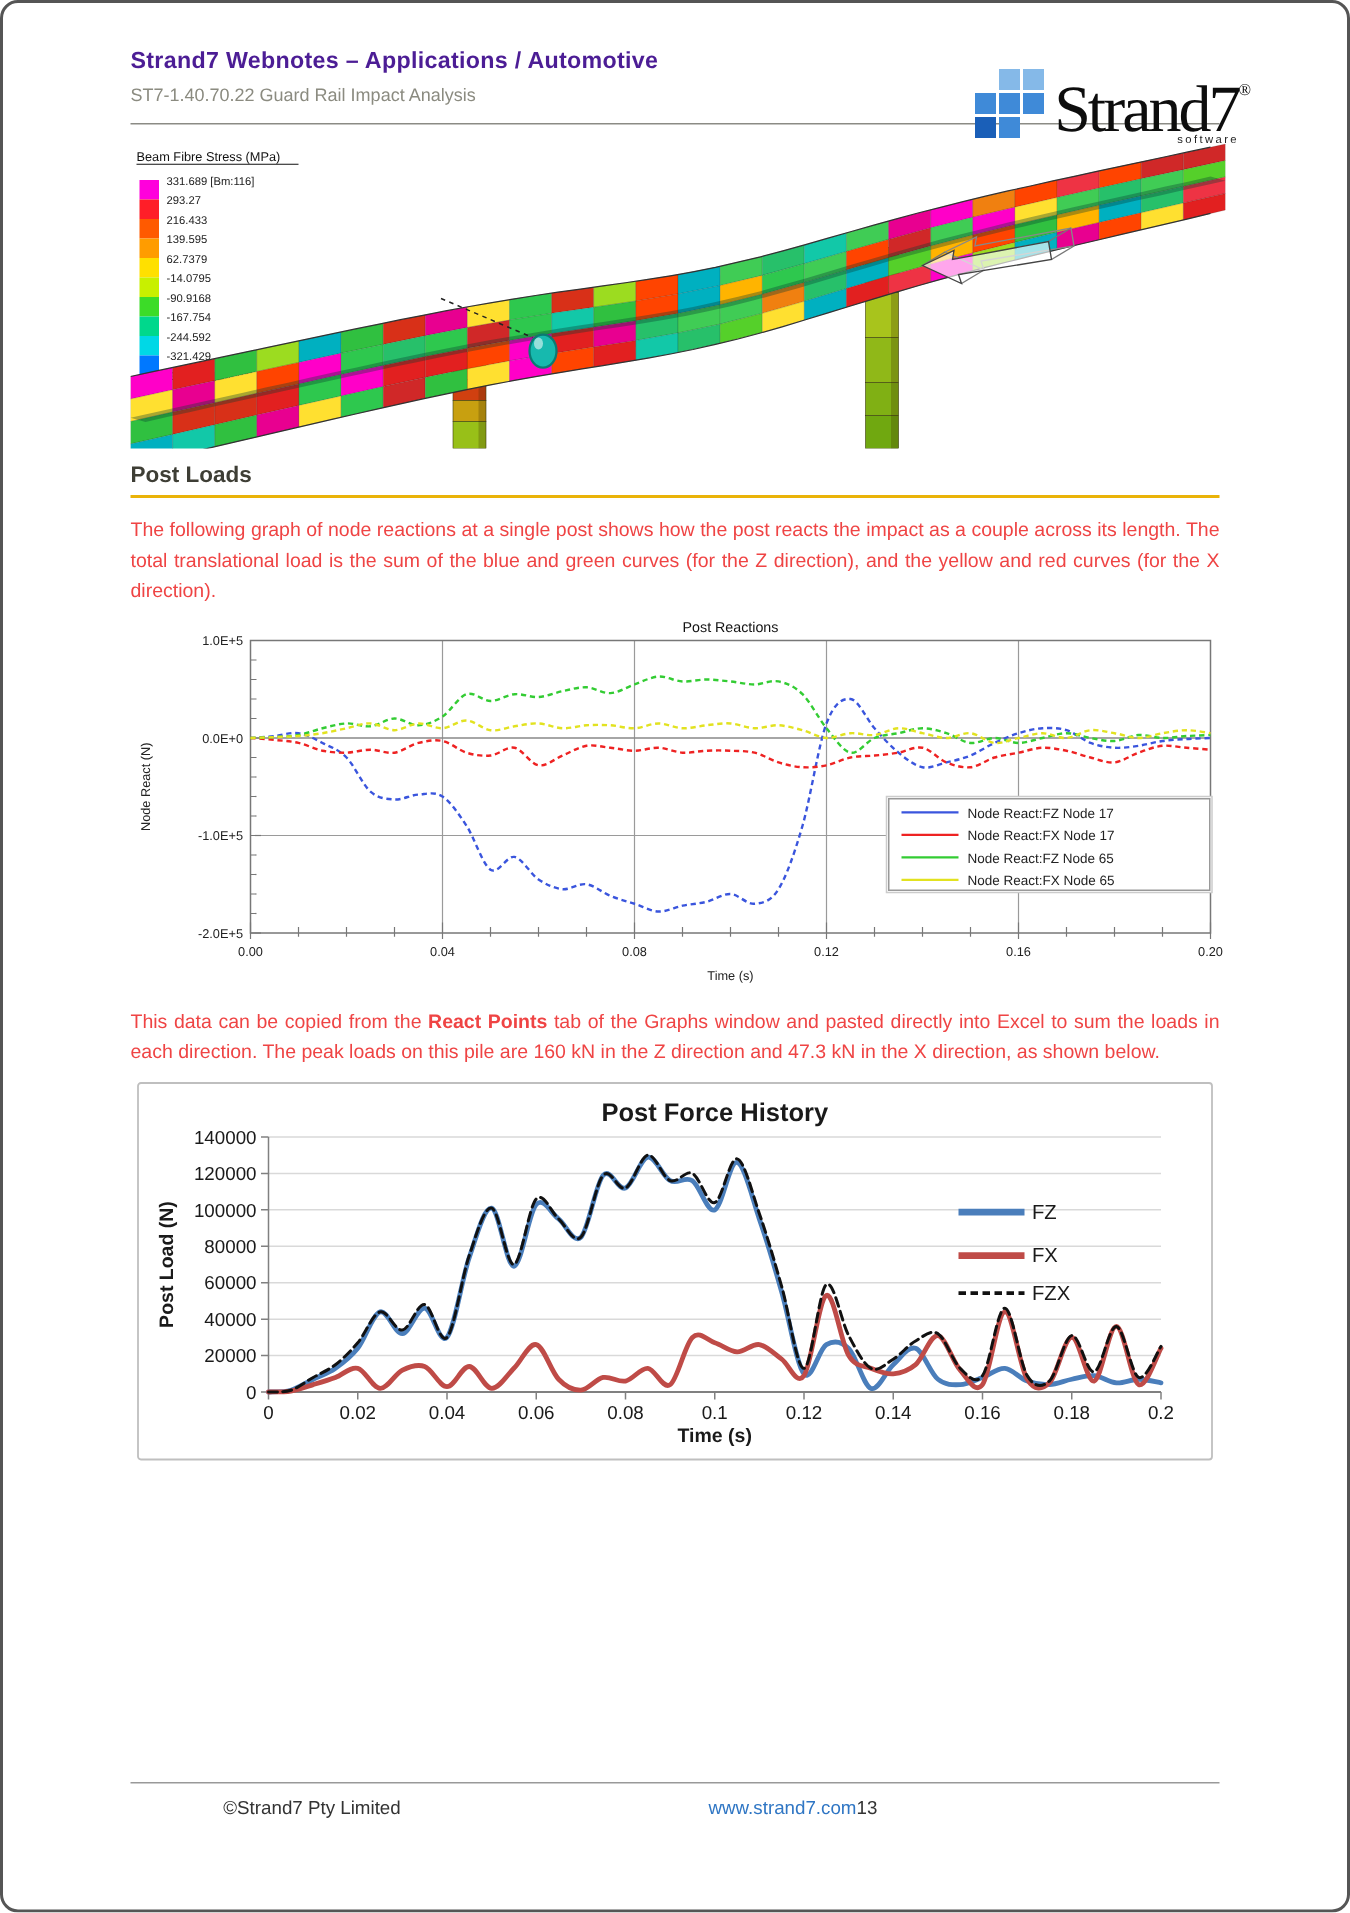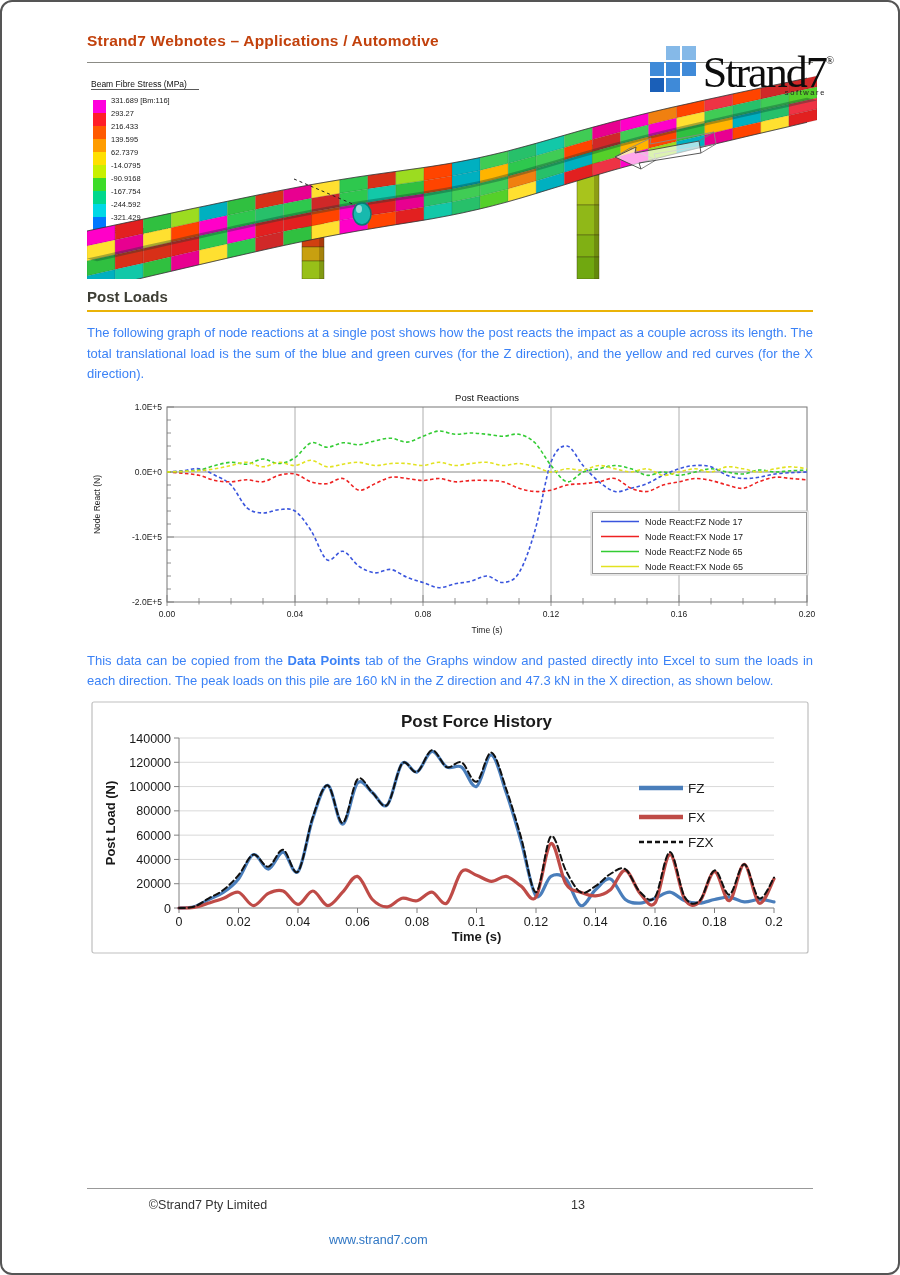--- a/index.html
+++ b/index.html
@@ -1,46 +1,47 @@
 <!DOCTYPE html>
 <html><head>
 <meta charset="utf-8">
 <style>
   html,body{margin:0;padding:0;background:#fff;}
   .page{width:900px;height:1275px;box-sizing:border-box;border:2px solid #555;border-radius:12px;
         padding:30px 85px;position:relative;background:#fff;font-family:"Liberation Sans",sans-serif;overflow:hidden;}
-  .hdr-title{font-size:15.5px;font-weight:bold;color:#c2410c;letter-spacing:.2px;}
+  .hdr-title{font-size:15.5px;font-weight:bold;color:#4c1d95;letter-spacing:.2px;}
   .hdr-sub{font-size:12px;color:#8b8b80;margin-top:6px;}
   .hdr-rule{border:none;border-top:1px solid #8b8b85;margin:12px 0 0 0;}
   .logo{position:absolute;top:36px;right:64px;display:flex;align-items:flex-end;}
   .logo-sq{margin:6px 4px 0 0;}
   .logo-text{font-family:"Liberation Serif",serif;font-size:44px;line-height:.95;color:#0d0d0d;
              position:relative;letter-spacing:-2px;}
   .logo-reg{font-size:11px;vertical-align:top;position:relative;top:3px;letter-spacing:0;}
   .logo-sub{position:absolute;right:8px;bottom:-2px;font-size:7.5px;letter-spacing:1.6px;color:#222;
             font-family:"Liberation Sans",sans-serif;}
   .fea{display:block;margin:12px 0 0 0;}
   h2.post-loads{font-size:15px;font-weight:bold;color:#3e3e35;border-bottom:2px solid #eab308;
                 padding-bottom:5px;margin:9px 0 0 0;}
-  p.body{font-size:13px;color:#3b82f6;text-align:justify;line-height:1.58;margin:11px 0 0 0;}
+  p.body{font-size:13px;color:#ef4444;text-align:justify;line-height:1.58;margin:11px 0 0 0;}
   .chart1{display:block;margin:5px auto 0 auto;}
   .chart2{display:block;margin:8px auto 0 auto;}
   .footer{position:absolute;left:85px;right:85px;top:1186px;border-top:1px solid #999;
           padding-top:9px;display:flex;font-size:12.5px;color:#333;}
   .f-left{flex:1;text-align:center;}
-  .f-mid{flex:1;text-align:left;margin-top:35px;}
+  .f-mid{flex:1;text-align:right;}
   .f-right{flex:1;}
   .f-mid a{color:#2f76c4;text-decoration:none;cursor:pointer;}
 </style>
 </head>
 <body>
 
 <div class="page">
 
   <div class="hdr-title">Strand7 Webnotes – Applications / Automotive</div>
+  <div class="hdr-sub">ST7-1.40.70.22 Guard Rail Impact Analysis</div>
 
   <div class="logo">
     <svg class="logo-sq" width="50" height="50" viewBox="0 0 50 50">
       <rect class="sq-light" x="17" y="2" width="14" height="14" fill="#85b9e8"></rect>
       <rect class="sq-light" x="33" y="2" width="14" height="14" fill="#85b9e8"></rect>
       <rect class="sq-mid" x="1" y="18" width="14" height="14" fill="#3f8ad8"></rect>
       <rect class="sq-mid" x="17" y="18" width="14" height="14" fill="#3f8ad8"></rect>
       <rect class="sq-mid" x="33" y="18" width="14" height="14" fill="#3f8ad8"></rect>
       <rect class="sq-dark" x="1" y="34" width="14" height="14" fill="#1a5fb8"></rect>
       <rect class="sq-mid" x="17" y="34" width="14" height="14" fill="#3f8ad8"></rect>
@@ -309,21 +310,21 @@
         <text x="558" y="135" font-size="9" fill="#222" text-anchor="start" font-family="Liberation Sans, sans-serif">Node React:FZ  Node 17</text>
         <line x1="514" y1="146.5" x2="552" y2="146.5" stroke="#ee2222" stroke-width="1.5"></line>
         <text x="558" y="150" font-size="9" fill="#222" text-anchor="start" font-family="Liberation Sans, sans-serif">Node React:FX  Node 17</text>
         <line x1="514" y1="161.5" x2="552" y2="161.5" stroke="#33cc33" stroke-width="1.5"></line>
         <text x="558" y="165" font-size="9" fill="#222" text-anchor="start" font-family="Liberation Sans, sans-serif">Node React:FZ  Node 65</text>
         <line x1="514" y1="176.5" x2="552" y2="176.5" stroke="#e2e220" stroke-width="1.5"></line>
         <text x="558" y="180" font-size="9" fill="#222" text-anchor="start" font-family="Liberation Sans, sans-serif">Node React:FX  Node 65</text>
       </g>
     </svg>
 
-  <p class="body"><span>This data can be copied from the </span><b>Data Points</b><span> tab of the Graphs window and pasted directly into Excel to sum the loads in each direction.  The peak loads on this pile are 160 kN in the Z direction and 47.3 kN in the X direction, as shown below.</span></p>
+  <p class="body"><span>This data can be copied from the </span><b>React Points</b><span> tab of the Graphs window and pasted directly into Excel to sum the loads in each direction.  The peak loads on this pile are 160 kN in the Z direction and 47.3 kN in the X direction, as shown below.</span></p>
 
   <svg class="chart2" width="722" height="255" viewBox="0 0 722 255">
       <rect x="3" y="2" width="716" height="251" fill="#ffffff" stroke="#bfbfbf" stroke-width="1.2" rx="2"></rect>
       <text x="387.5" y="27" font-size="17" fill="#1a1a1a" text-anchor="middle" font-family="Liberation Sans, sans-serif" font-weight="bold">Post Force History</text>
       <line x1="90" y1="183.71428571428572" x2="685" y2="183.71428571428572" stroke="#d9d9d9" stroke-width="1"></line>
       <line x1="90" y1="159.42857142857144" x2="685" y2="159.42857142857144" stroke="#d9d9d9" stroke-width="1"></line>
       <line x1="90" y1="135.14285714285717" x2="685" y2="135.14285714285717" stroke="#d9d9d9" stroke-width="1"></line>
       <line x1="90" y1="110.85714285714286" x2="685" y2="110.85714285714286" stroke="#d9d9d9" stroke-width="1"></line>
       <line x1="90" y1="86.57142857142857" x2="685" y2="86.57142857142857" stroke="#d9d9d9" stroke-width="1"></line>
       <line x1="90" y1="62.285714285714306" x2="685" y2="62.285714285714306" stroke="#d9d9d9" stroke-width="1"></line>

